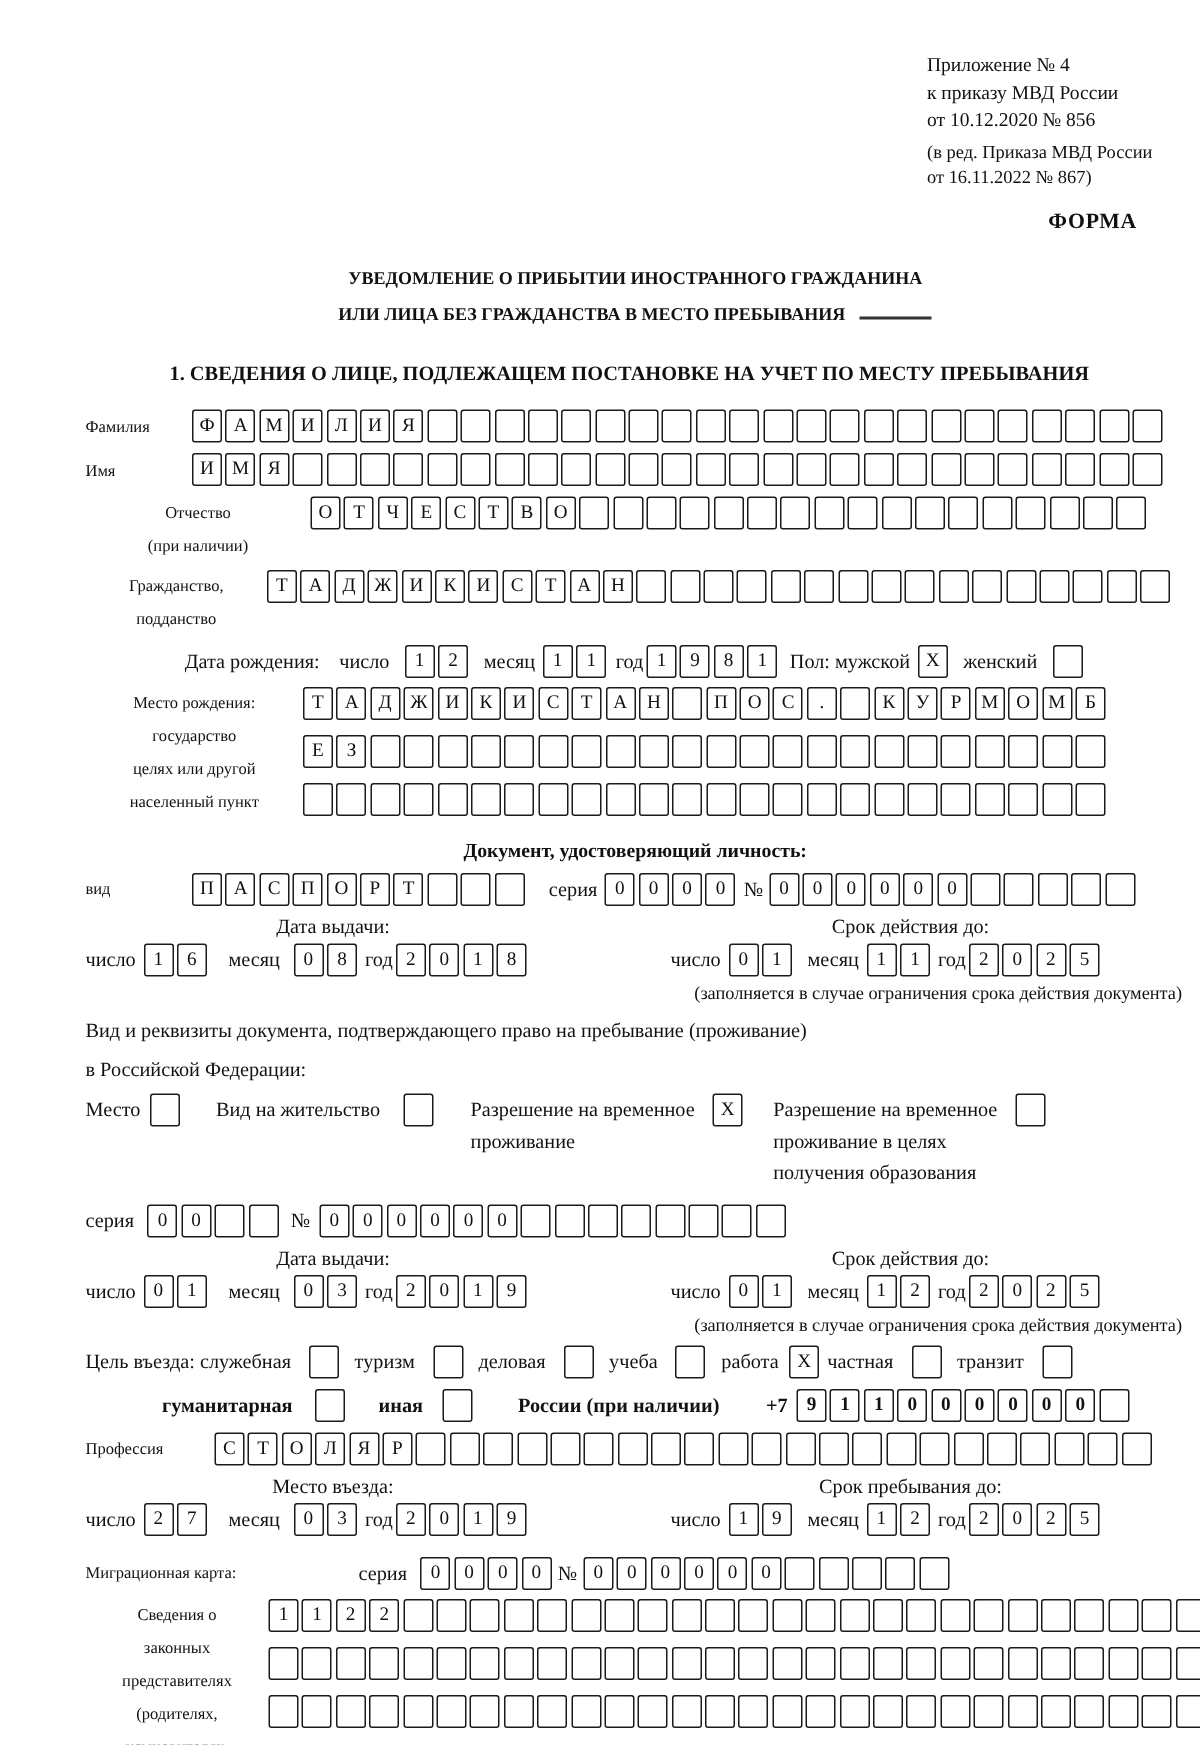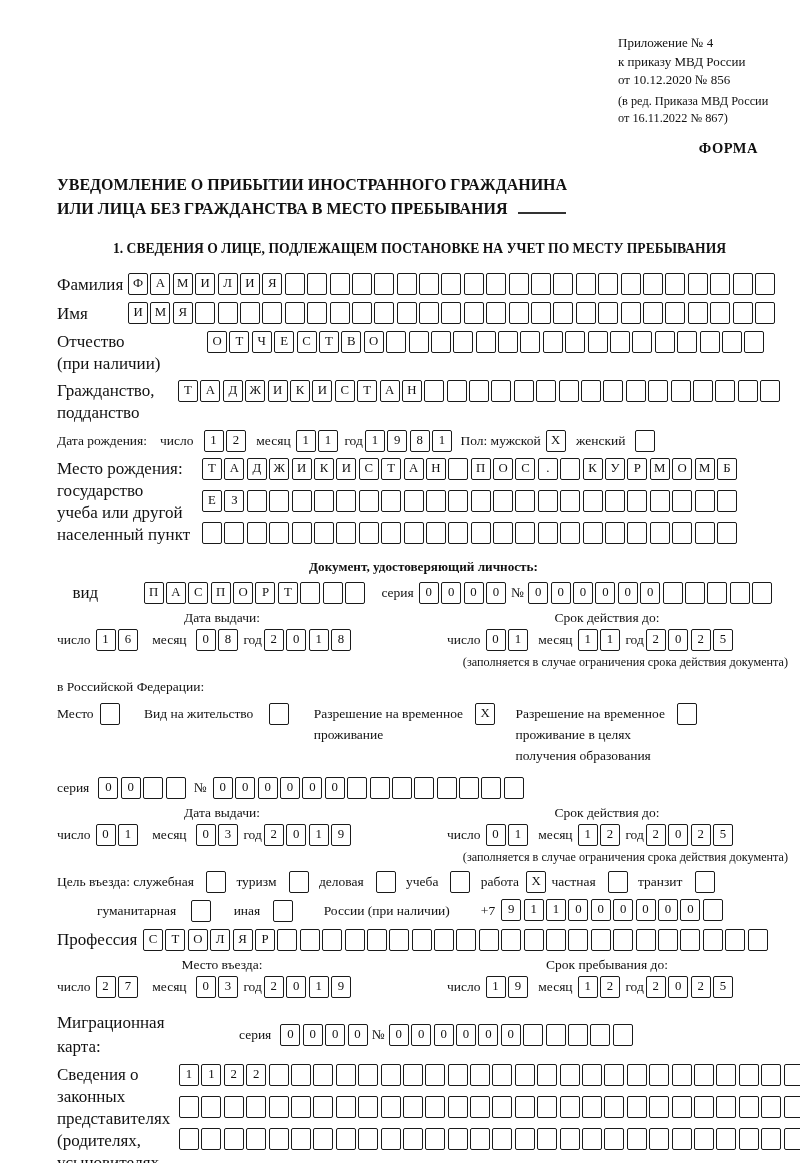--- a/index.html
+++ b/index.html
@@ -6,28 +6,28 @@
   body{width:800px;height:1163px;overflow:hidden;color:#111;
        font-family:"Liberation Serif","DejaVu Serif",serif;}
   .page{box-sizing:border-box;width:800px;height:1163px;padding:34px 10px 0 57px;}
 
   
   .appendix{margin-left:561px;font-size:13px;line-height:18.5px;}
   .appendix .edition{font-size:12.3px;line-height:17px;margin-top:3px;}
   .forma{text-align:right;margin-right:32px;margin-top:13px;font-weight:bold;font-size:14.5px;letter-spacing:.5px;}
 
   
-  .title{margin-top:16px;font-weight:bold;font-size:16px;line-height:24px;}
+  .title{margin-top:16px;text-align:center;font-weight:bold;font-size:12px;line-height:24px;}
   .blank-line{display:inline-block;width:48px;border-bottom:2px solid #333;height:12px;margin-left:10px;}
   .sec-heading{margin-top:20px;margin-bottom:16px;text-align:center;font-weight:bold;font-size:13.6px;margin-left:-8px;}
 
   
   .frow{display:flex;align-items:flex-start;margin-bottom:5px;}
-  .flabel{font-size:17px;line-height:24px;flex-shrink:0;}
-  .flabel div{line-height:22px;}
+  .flabel{font-size:11px;line-height:24px;flex-shrink:0;}
+  .flabel div{line-height:22px;text-align:center;}
   .w70{width:71px;} .w150{width:150px;} .w121{width:121px;} .w145{width:145px;}
   .boxes{display:inline-flex;flex-wrap:nowrap;}
   .box{box-sizing:border-box;width:20px;height:22px;border:1.7px solid #1a1a1a;border-radius:2px;
        margin-right:2.4px;text-align:center;font-size:12.8px;line-height:19px;flex-shrink:0;
        display:inline-block;background:#fff;}
   .ilabel{font-size:13.5px;line-height:24px;margin:0 5px 0 8px;white-space:nowrap;}
   .ilabel.first{margin-left:0;}
   .stack .boxes{margin-bottom:10px;}
 
   
@@ -212,21 +212,21 @@
         <span class="box"></span>
         <span class="box"></span>
         <span class="box"></span>
         <span class="box"></span>
         <span class="box"></span>
         <span class="box"></span>
         <span class="box"></span>
       </div>
   </div>
 
-  <div class="frow" style="align-items:center;margin-top:4px;">
+  <div class="frow" style="align-items:center;margin-top:4px;justify-content:center;">
     <span class="ilabel first">Дата рождения:</span>
     <span class="ilabel" style="margin-right:10px;">число</span>
     <span class="boxes">
         <span class="box">1</span>
         <span class="box">2</span>
       </span>
     <span class="ilabel">месяц</span>
     <span class="boxes">
         <span class="box">1</span>
         <span class="box">1</span>
@@ -241,21 +241,21 @@
     <span class="ilabel" style="margin-left:6px;">Пол: мужской</span>
     <span class="box">X</span>
     <span class="ilabel" style="margin-left:8px;margin-right:10px;">женский</span>
     <span class="box"></span>
   </div>
 
   <div class="frow" style="margin-top:2px;">
     <div class="flabel w145">
       <div>Место рождения:</div>
       <div>государство</div>
-      <div>учеба или другой</div>
+      <div>целях или другой</div>
       <div>населенный пункт</div>
     </div>
     <div class="stack">
       <div class="boxes" style="--w:24px;">
           <span class="box">Т</span>
           <span class="box">А</span>
           <span class="box">Д</span>
           <span class="box">Ж</span>
           <span class="box">И</span>
           <span class="box">К</span>
@@ -328,21 +328,21 @@
           <span class="box"></span>
           <span class="box"></span>
           <span class="box"></span>
           <span class="box"></span>
         </div>
     </div>
   </div>
 
   <div class="para" style="text-align:center;font-weight:bold;margin-top:-4px;font-size:13.2px;">Документ, удостоверяющий личность:</div>
 
-  <div class="frow" style="align-items:center;justify-content:center;">
+  <div class="frow" style="align-items:center;">
     <span class="flabel w70">вид</span>
     <span class="boxes">
         <span class="box">П</span>
         <span class="box">А</span>
         <span class="box">С</span>
         <span class="box">П</span>
         <span class="box">О</span>
         <span class="box">Р</span>
         <span class="box">Т</span>
         <span class="box"></span>
@@ -413,20 +413,21 @@
             <span class="box">2</span>
             <span class="box">0</span>
             <span class="box">2</span>
             <span class="box">5</span>
           </span>
       </div>
       <div class="dg-note">(заполняется в случае ограничения срока действия документа)</div>
     </div>
   </div>
 
+  <div class="para">Вид и реквизиты документа, подтверждающего право на пребывание (проживание)</div>
   <div class="para">в Российской Федерации:</div>
 
   <div class="opt-row">
     <div class="opt opt1">
       <div class="opt-label">Место</div>
       <span class="box"></span>
     </div>
     <div class="opt" style="margin-left:22px;">
       <div class="opt-label">Вид на жительство</div>
       <span class="box" style="margin-left:16px;"></span>
@@ -547,21 +548,21 @@
     <span class="cb-item">
       <span class="ilabel" style="margin-left:3px;">частная</span>
       <span class="box"></span>
     </span>
     <span class="cb-item">
       <span class="ilabel">транзит</span>
       <span class="box"></span>
     </span>
   </div>
 
-  <div class="frow" style="align-items:flex-start;margin-left:40px;">
+  <div class="frow" style="align-items:center;margin-left:51px;font-weight:bold;">
     <span class="cb-item">
       <span class="ilabel first">гуманитарная</span>
       <span class="box" style="margin-left:10px;"></span>
     </span>
     <span class="cb-item" style="margin-left:12px;">
       <span class="ilabel">иная</span>
       <span class="box" style="margin-left:8px;"></span>
     </span>
     <span class="ilabel" style="margin-left:28px;">России (при наличии)</span>
     <span class="ilabel" style="margin-left:26px;margin-right:6px;">+7</span>

